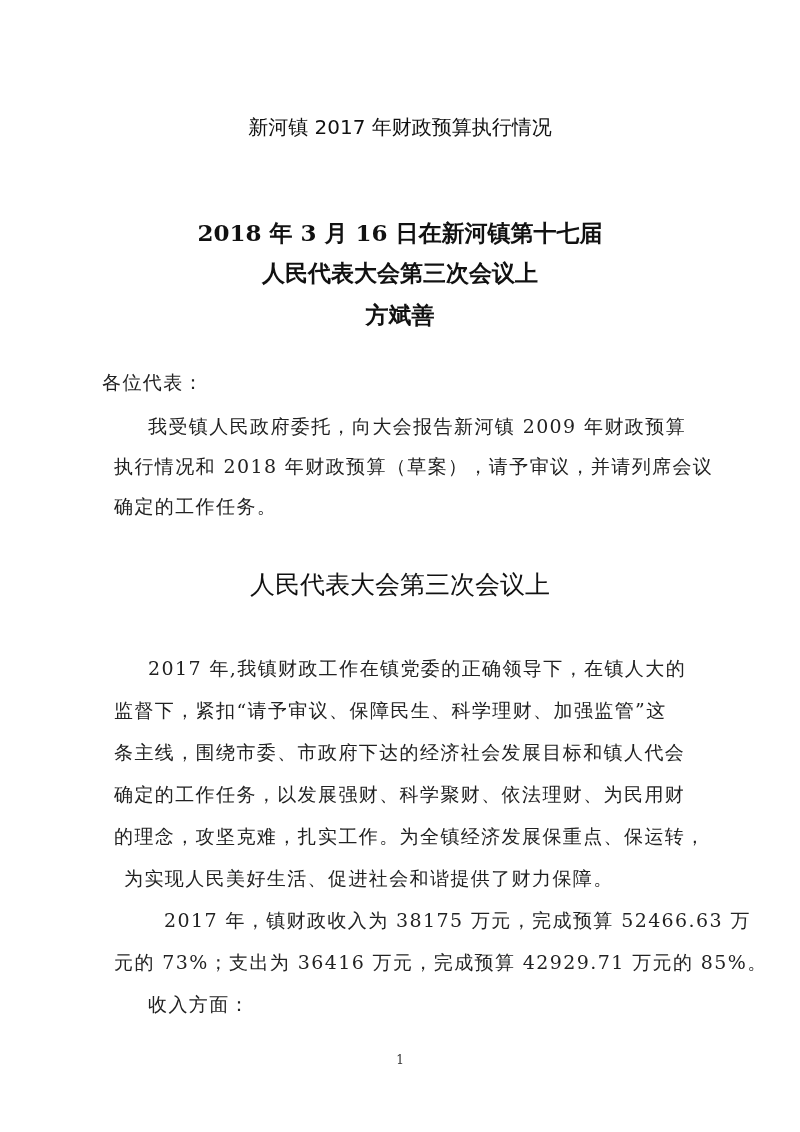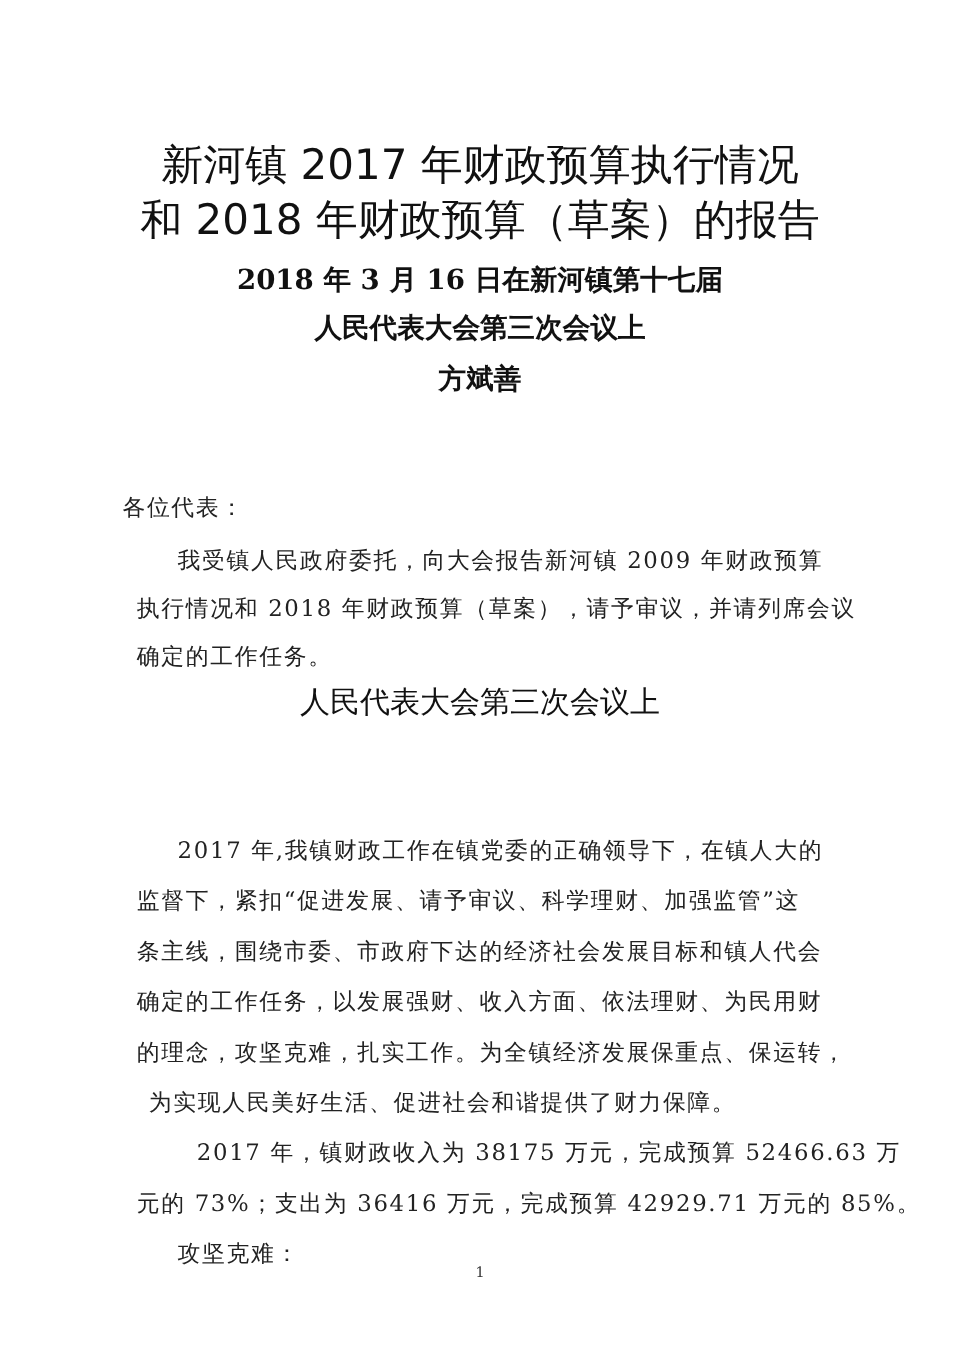--- a/index.html
+++ b/index.html
@@ -1,59 +1,58 @@
 <!DOCTYPE html>
 <html><head>
 <meta charset="utf-8">
 <style>
   html, body { margin: 0; padding: 0; background: #ffffff; }
   body { width: 800px; height: 1132px; position: relative; overflow: hidden; color: #111; }
   .page { position: absolute; left: 0; top: 0; width: 800px; height: 1132px; background: #fff; }
   .title { position: absolute; left: 0; width: 800px; text-align: center;
-           font-family: "DejaVu Sans", sans-serif; font-size: 35px; color: #111; letter-spacing: 0px; }
+           font-family: "DejaVu Sans", sans-serif; font-size: 20px; color: #111; letter-spacing: 0px; }
   .t1 { top: 114px; }
   .t2 { top: 160px; }
   .sub { position: absolute; left: 0; width: 800px; text-align: center;
          font-family: "DejaVu Serif", serif; font-size: 23px; color: #111; font-weight: bold; }
   .s1 { top: 218px; }
   .s2 { top: 258px; }
   .s3 { top: 300px; }
   .body-line { position: absolute; font-family: "DejaVu Serif", serif; font-size: 19px;
-               color: #222; white-space: nowrap; letter-spacing: 1.4px; margin-top: 40px; }
+               color: #222; white-space: nowrap; letter-spacing: 1.4px; }
   .section { position: absolute; left: 0; width: 800px; text-align: center;
              font-family: "DejaVu Sans", sans-serif; font-size: 25px; color: #111; top: 568px; }
   .pagenum { position: absolute; left: 0; width: 800px; text-align: center; top: 1053px;
              font-family: "DejaVu Serif", serif; font-size: 12px; color: #333; }
 </style>
 </head>
 <body>
 
 <div class="page">
 
   <div class="title t1">新河镇 2017 年财政预算执行情况</div>
-  <div class="title t2">和 2018 年财政预算（草案）的报告</div>
 
   <div class="sub s1">2018 年 3 月 16 日在新河镇第十七届</div>
   <div class="sub s2">人民代表大会第三次会议上</div>
   <div class="sub s3">方斌善</div>
 
   <div class="body-line" style="left:102px; top:370px;">各位代表：</div>
 
   <div class="body-line" style="left:148px; top:414px;">我受镇人民政府委托，向大会报告新河镇 2009 年财政预算</div>
   <div class="body-line" style="left:114px; top:454px;">执行情况和 2018 年财政预算（草案），请予审议，并请列席会议</div>
   <div class="body-line" style="left:114px; top:494px;">确定的工作任务。</div>
 
   <div class="section">人民代表大会第三次会议上</div>
 
   <div class="body-line" style="left:148px; top:656px;">2017 年,我镇财政工作在镇党委的正确领导下，在镇人大的</div>
-  <div class="body-line" style="left:114px; top:698px;">监督下，紧扣“促进发展、请予审议、科学理财、加强监管”这</div>
+  <div class="body-line" style="left:114px; top:698px;">监督下，紧扣“请予审议、保障民生、科学理财、加强监管”这</div>
   <div class="body-line" style="left:114px; top:740px;">条主线，围绕市委、市政府下达的经济社会发展目标和镇人代会</div>
-  <div class="body-line" style="left:114px; top:782px;">确定的工作任务，以发展强财、收入方面、依法理财、为民用财</div>
+  <div class="body-line" style="left:114px; top:782px;">确定的工作任务，以发展强财、科学聚财、依法理财、为民用财</div>
   <div class="body-line" style="left:114px; top:824px;font-family:Liberation Serif, serif;">的理念，攻坚克难，扎实工作。为全镇经济发展保重点、保运转，</div>
   <div class="body-line" style="left:124px; top:866px;">为实现人民美好生活、促进社会和谐提供了财力保障。</div>
 
   <div class="body-line" style="left:164px; top:908px;text-align:center;">2017 年，镇财政收入为 38175 万元，完成预算 52466.63 万</div>
   <div class="body-line" style="left:114px; top:950px;">元的 73%；支出为 36416 万元，完成预算 42929.71 万元的 85%。</div>
 
-  <div class="body-line" style="left:148px; top:992px;">攻坚克难：</div>
+  <div class="body-line" style="left:148px; top:992px;">收入方面：</div>
 
   <div class="pagenum">1</div>
 </div>
 
 </body></html>

